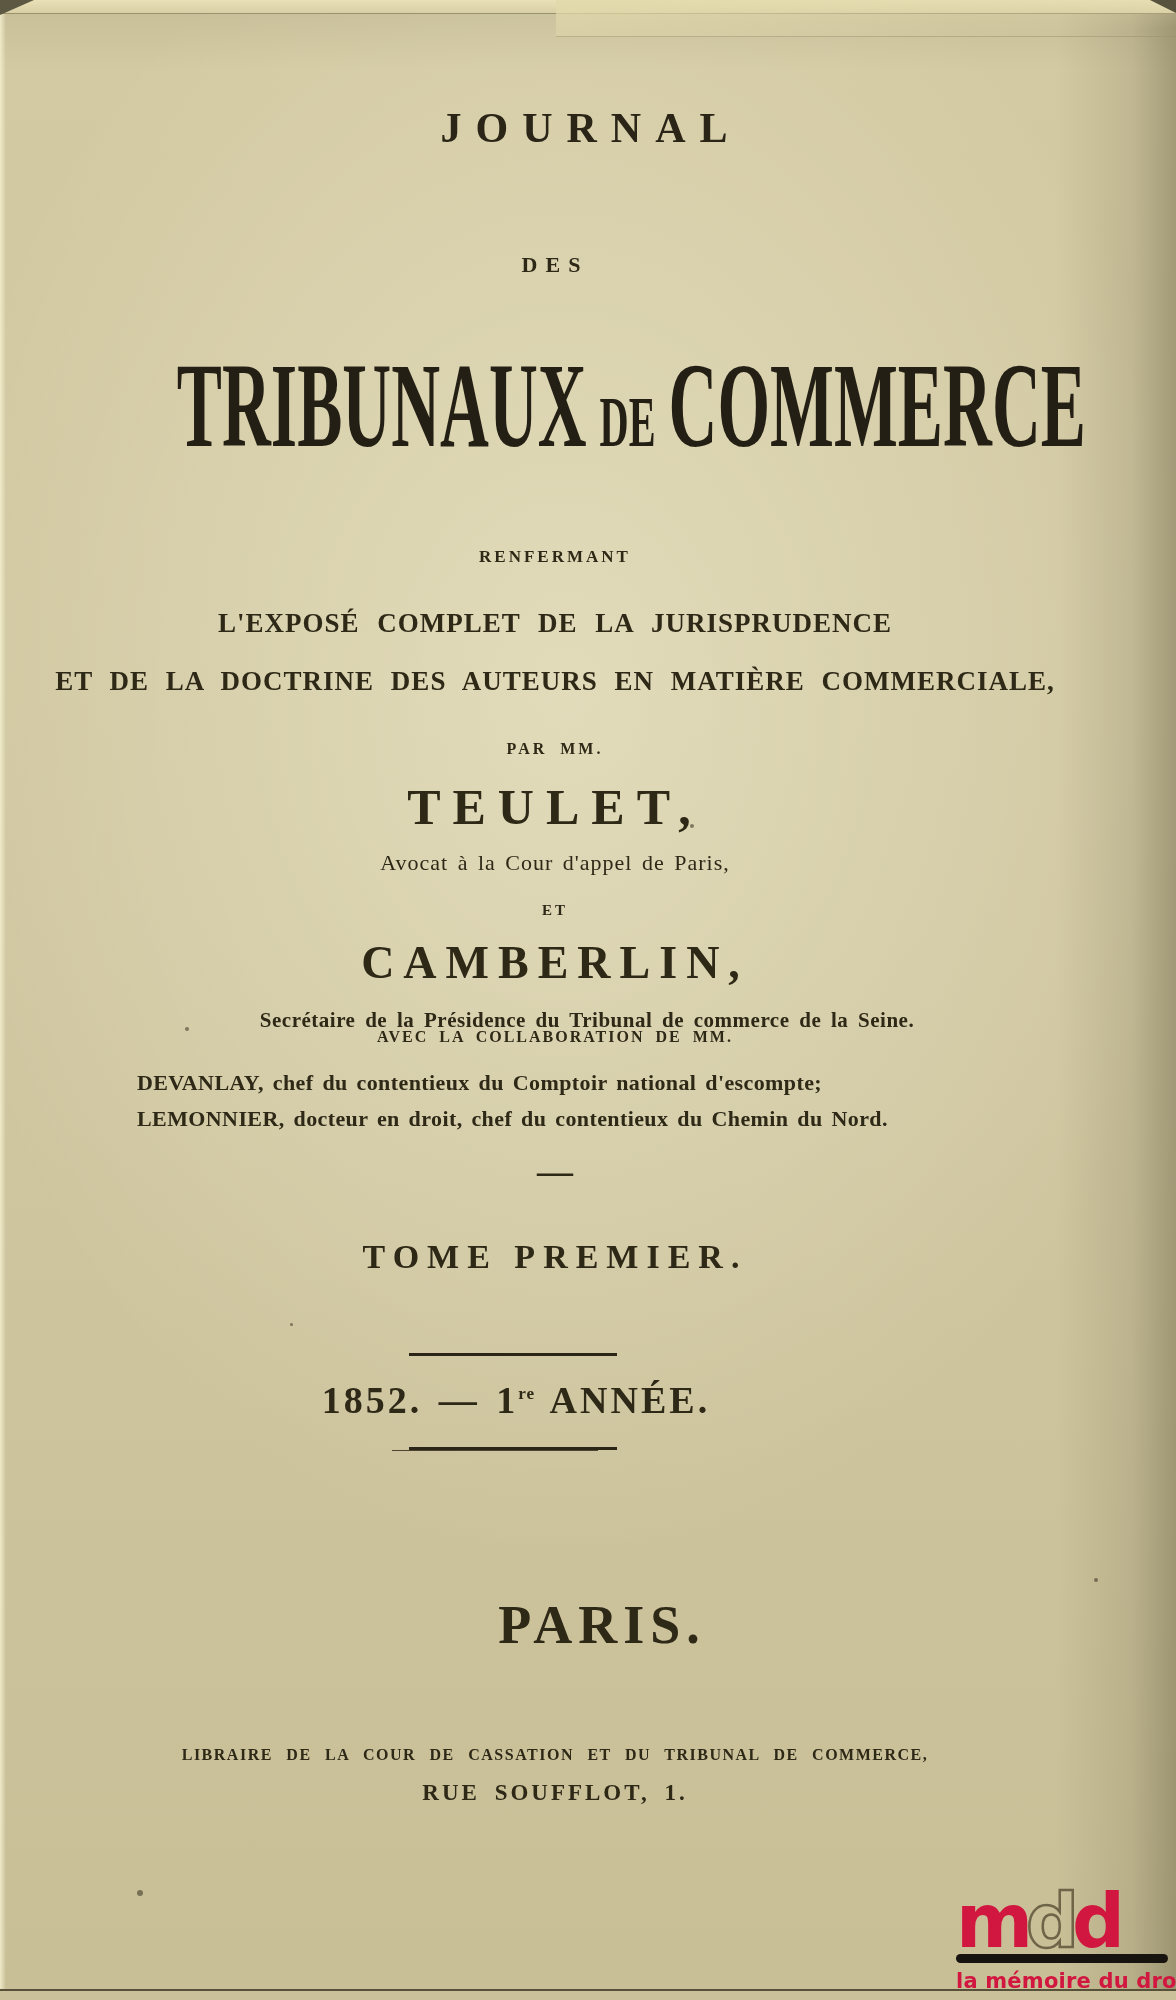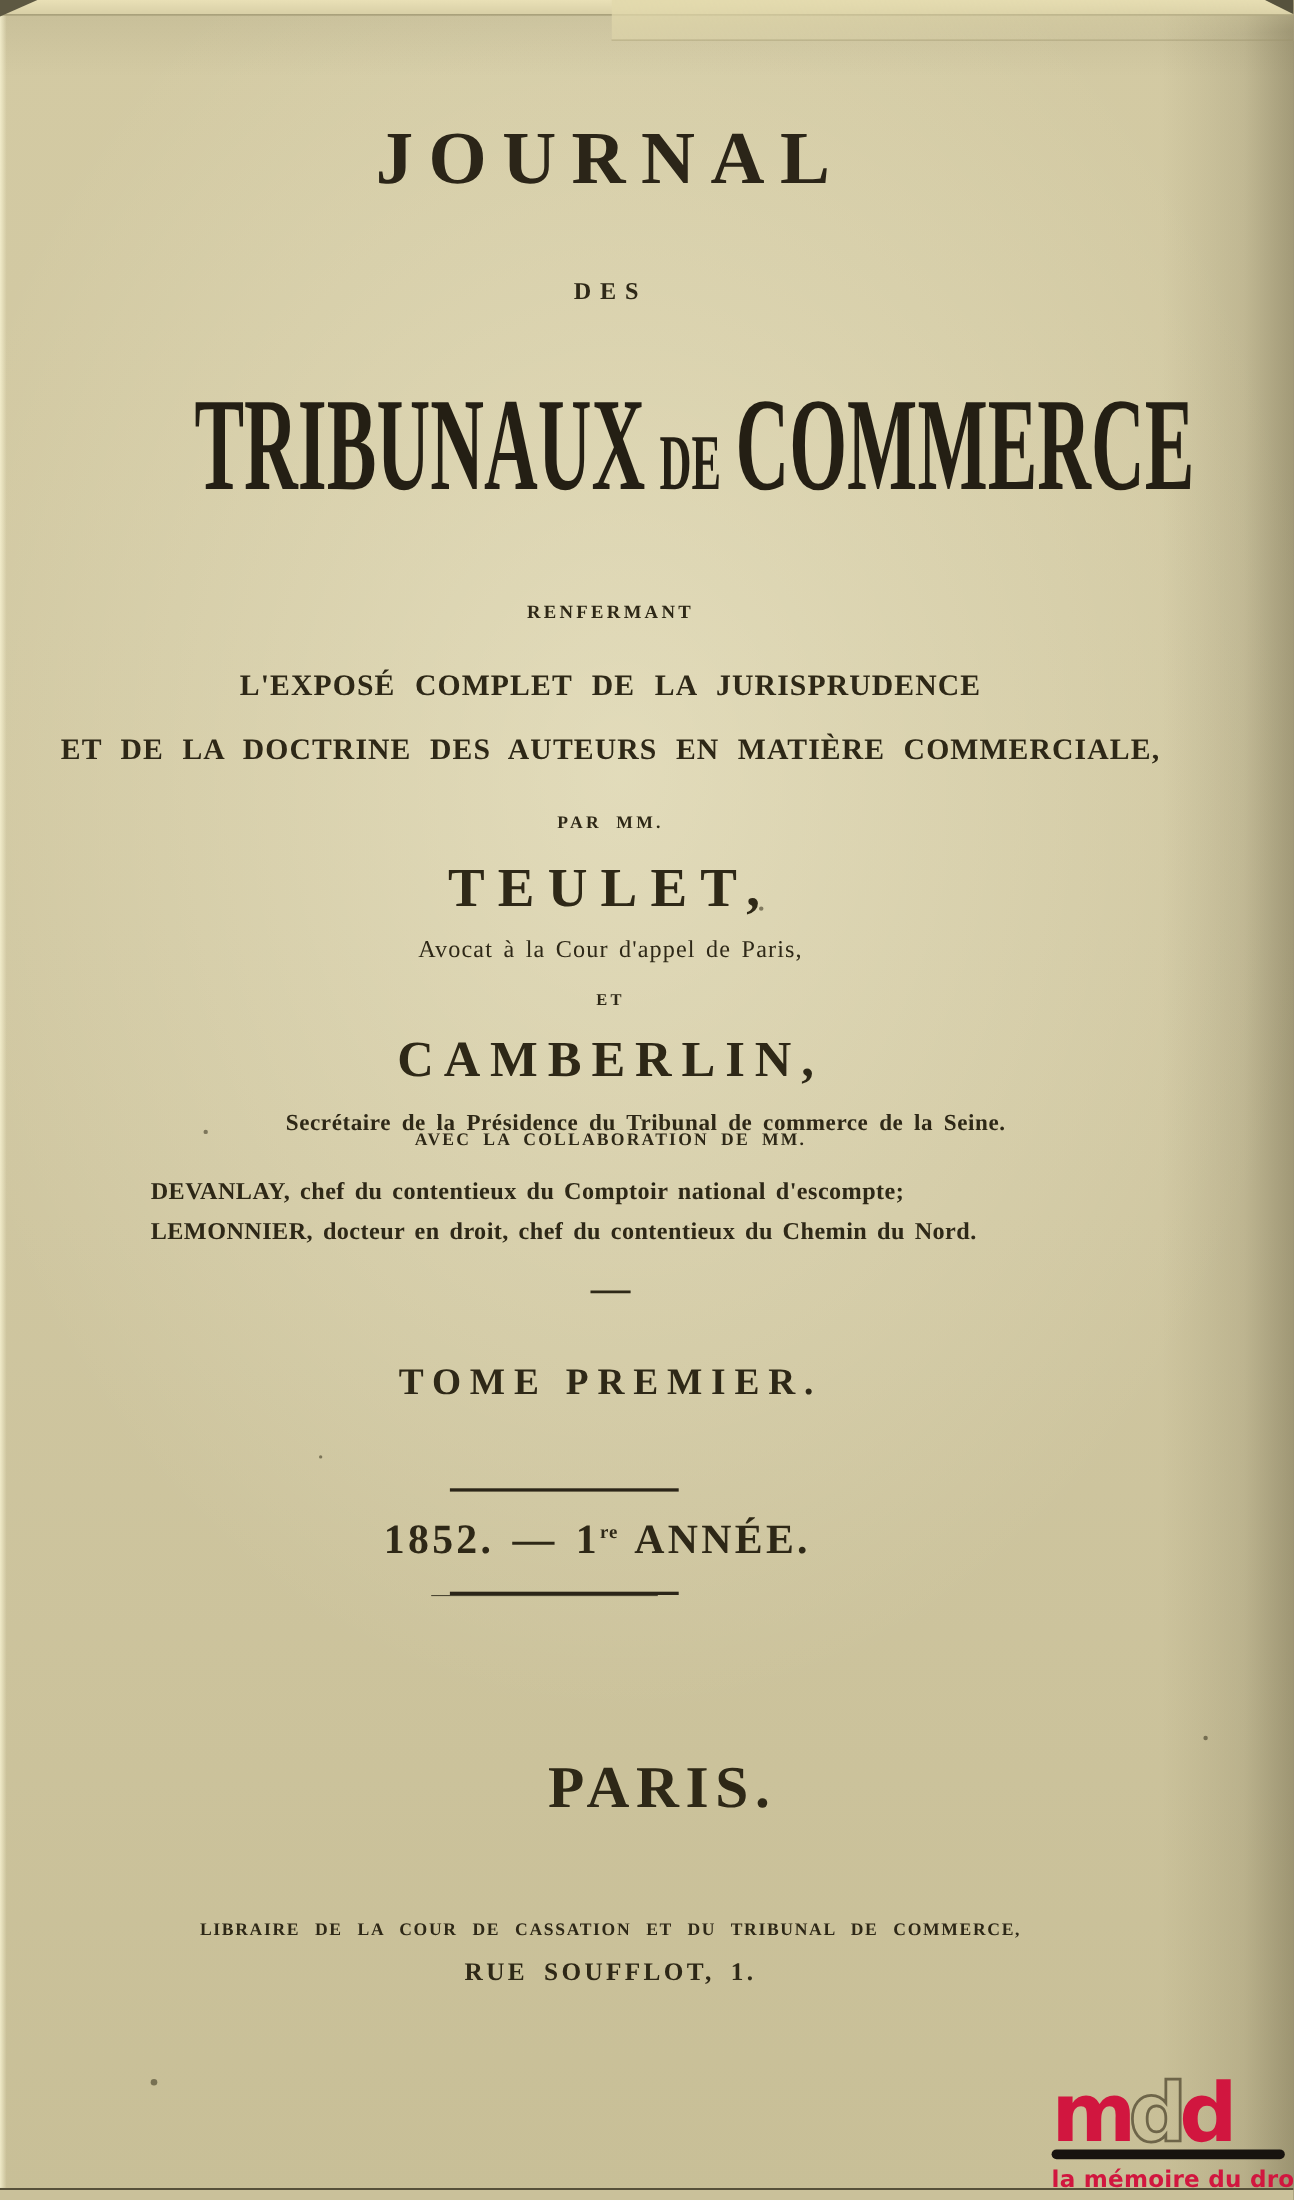--- a/index.html
+++ b/index.html
@@ -22,21 +22,21 @@
     border-bottom:1px solid rgba(95,85,55,0.30);}
   .corner-tl{position:absolute;top:0;left:0;width:0;height:0;
     border-top:15px solid #5d5842;border-right:34px solid transparent;}
   .corner-tr{position:absolute;top:0;right:0;width:0;height:0;
     border-top:13px solid #56523d;border-left:26px solid transparent;}
   .bottom-edge{position:absolute;bottom:0;left:0;right:0;height:9px;
     background:#cac19a;border-top:2px solid rgba(58,53,34,0.8);}
 
   .center{position:absolute;left:0;width:1110px;text-align:center;}
 
-  .journal{top:104px;font-size:68px;font-weight:bold;letter-spacing:14px;color:#2b2518;}
+  .journal{top:104px;font-size:42px;font-weight:bold;letter-spacing:14px;color:#2b2518;padding-left:36px;}
   .des{top:252px;font-size:22px;font-weight:bold;letter-spacing:8px;}
   .bigtitle{top:336px;white-space:nowrap;}
   .bigtitle .scale{display:inline-block;transform:scale(0.72,1.28);transform-origin:50% 0;
     font-size:94px;font-weight:bold;letter-spacing:0px;color:#241f14;white-space:nowrap;}
   .bigtitle .de{font-size:56px;margin:0 18px;}
 
   .renfermant{top:547px;font-size:17px;font-weight:bold;letter-spacing:3px;}
   .sub1{top:608px;font-size:27px;font-weight:bold;letter-spacing:1px;word-spacing:10px;}
   .sub2{top:666px;font-size:27px;font-weight:bold;letter-spacing:1px;word-spacing:9px;}
 
@@ -50,21 +50,21 @@
   .collab{position:absolute;left:137px;font-size:22px;font-weight:bold;letter-spacing:0.4px;word-spacing:3px;text-align:center;}
   .collab1{top:1070px;}
   .collab2{top:1106px;}
   .dash{top:1150px;font-size:36px;font-weight:bold;}
 
   .tome{top:1238px;font-size:34px;font-weight:bold;letter-spacing:8px;}
   .rule{position:absolute;height:3px;background:#2b2518;width:208px;left:409px;}
   .rule1{top:1353px;}
   .rule2{top:1447px;box-shadow:-18px 2px 0 -1px rgba(43,37,24,0.8);}
   .year{position:absolute;top:1378px;left:0;width:1032px;text-align:center;
-    font-size:38px;font-weight:bold;letter-spacing:3px;word-spacing:4px;margin-left:27px;}
+    font-size:38px;font-weight:bold;letter-spacing:3px;word-spacing:4px;}
   .year sup{font-size:0.45em;vertical-align:super;letter-spacing:1px;}
 
   .paris{top:1594px;font-size:54px;font-weight:bold;letter-spacing:6px;padding-left:47px;}
   .videcoq{top:1684px;font-size:35px;font-weight:bold;font-variant:small-caps;letter-spacing:3px;word-spacing:8px;}
   .libraire{top:1746px;font-size:16px;font-weight:bold;letter-spacing:1.5px;word-spacing:8px;}
   .rue{top:1780px;font-size:23px;font-weight:bold;letter-spacing:3px;word-spacing:6px;}
 
   .mdd{position:absolute;left:956px;top:1884px;width:230px;font-family:"DejaVu Sans", sans-serif;}
   .mdd-letters{font-size:74px;font-weight:bold;letter-spacing:-7px;line-height:1;white-space:nowrap;}
   .mdd-red{color:#d1163f;}

